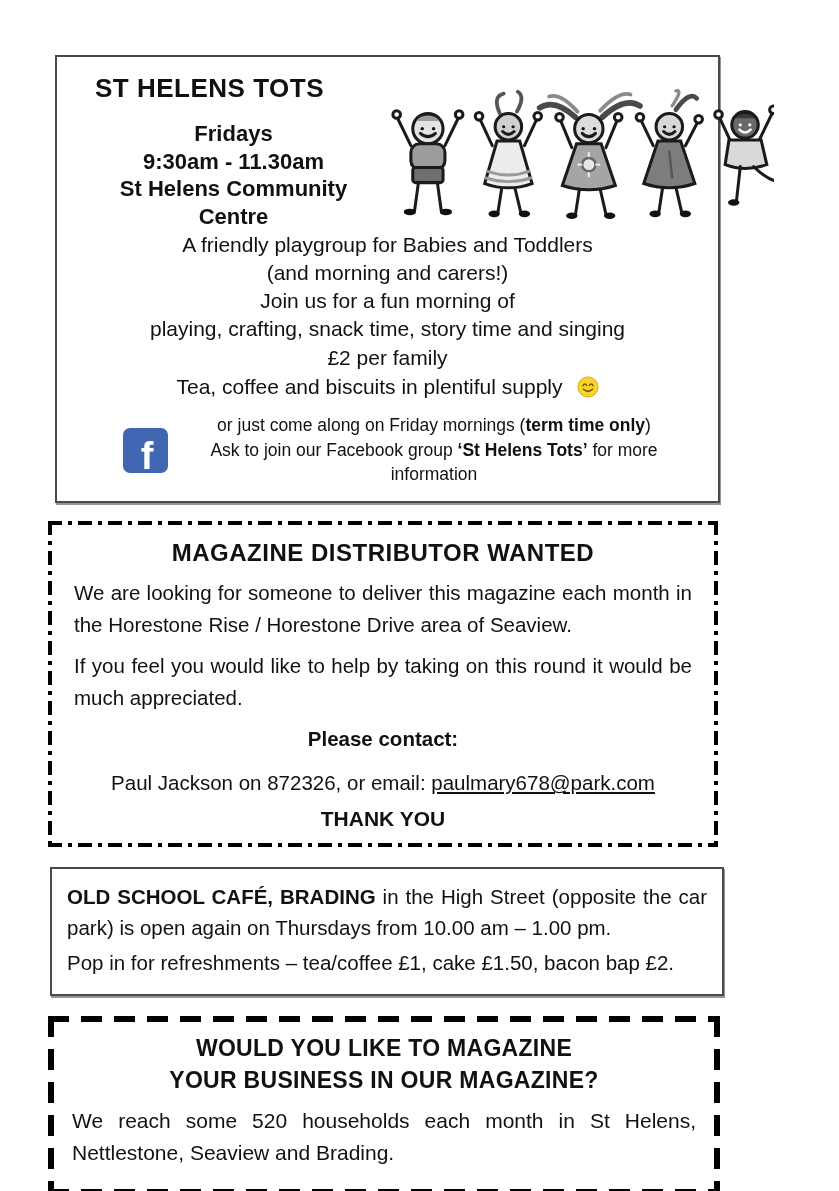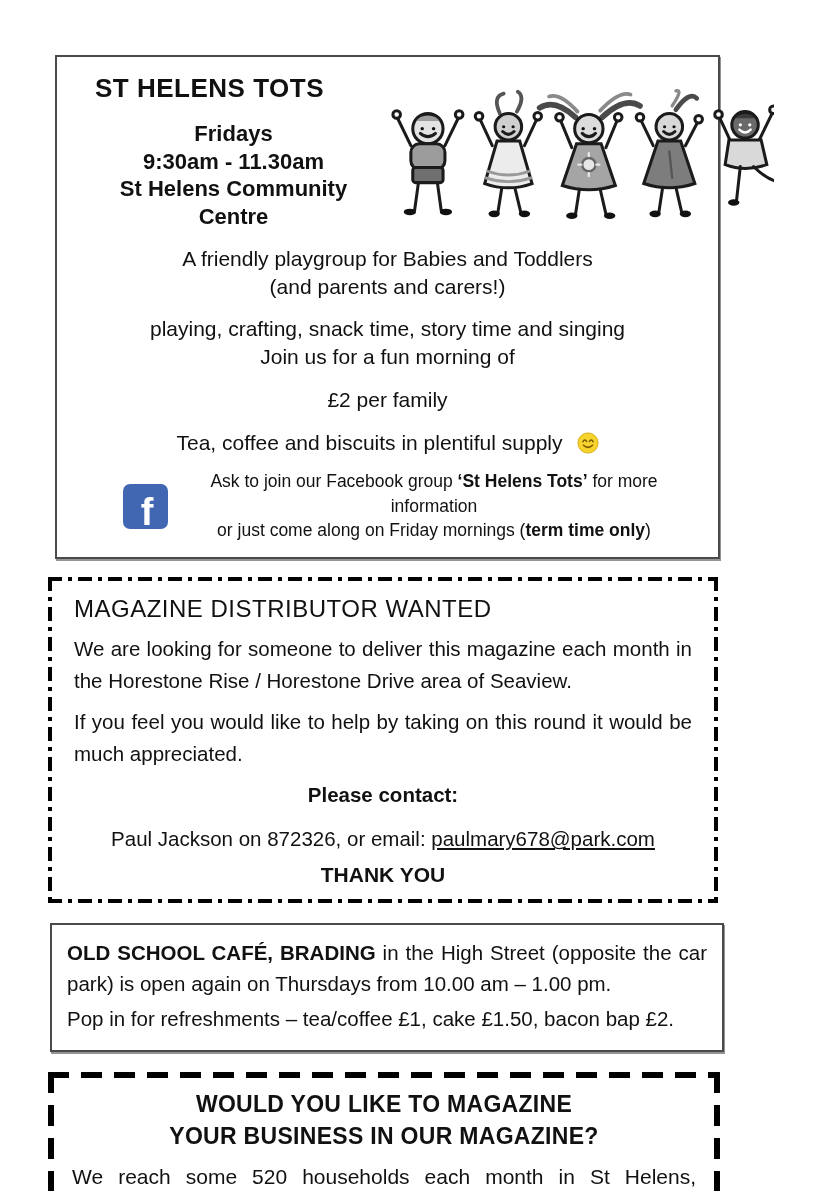--- a/index.html
+++ b/index.html
@@ -14,35 +14,35 @@
     border:2px solid #4a4a4a;
     box-shadow:1px 2px 0 rgba(60,60,60,.55);
   }
   #tots-box { margin:0 54px 0 55px; padding:8px 14px 14px; }
   .tots-header { display:flex; align-items:flex-start; }
   .tots-left { width:305px; flex:0 0 auto; }
   .tots-title { font-size:26px; font-weight:bold; letter-spacing:.5px; margin:8px 0 16px 24px; }
   .tots-schedule { width:255px; margin-left:35px; text-align:center; font-weight:bold; font-size:22px; line-height:1.25; }
   .tots-clipart { flex:1; display:flex; justify-content:center; padding-top:22px; }
   .cline { text-align:center; font-size:21px; line-height:1.32; }
-  .tgroup { margin-top:15px; }
+  .tgroup { margin-top:1px; }
   .smiley { display:inline-block; width:22px; height:22px; vertical-align:-4px; margin-left:14px; }
   .fb-row { display:flex; align-items:center; margin-top:13px; padding-left:52px; }
   .fb-icon { width:45px; height:45px; flex:0 0 auto; }
   .fb-text { flex:1; text-align:center; font-size:17.5px; line-height:1.4; padding-right:4px; }
   
   .box-dashdot {
     background:
       repeating-linear-gradient(90deg,#000 0 14px,transparent 14px 20px,#000 20px 24px,transparent 24px 30px) left top / 100% 4px no-repeat,
       repeating-linear-gradient(90deg,#000 0 14px,transparent 14px 20px,#000 20px 24px,transparent 24px 30px) left bottom / 100% 4px no-repeat,
       repeating-linear-gradient(180deg,#000 0 14px,transparent 14px 20px,#000 20px 24px,transparent 24px 30px) left top / 4px 100% no-repeat,
       repeating-linear-gradient(180deg,#000 0 14px,transparent 14px 20px,#000 20px 24px,transparent 24px 30px) right top / 4px 100% no-repeat;
   }
   #distributor-box { margin:18px 56px 0 48px; padding:14px 26px 12px; }
-  .sec-title { font-weight:normal; font-size:24px; letter-spacing:.5px; margin:4px 0 10px; }
+  .sec-title { text-align:center; font-weight:bold; font-size:24px; letter-spacing:.5px; margin:4px 0 10px; }
   .jpara { text-align:justify; font-size:20.5px; line-height:1.58; margin:8px 0; }
   .contact-label { text-align:center; font-weight:bold; font-size:20.5px; margin:13px 0 20px; }
   .contact-line { text-align:center; font-size:20.5px; margin:8px 0 4px; }
   .email-link { color:inherit; text-decoration:underline; }
   .thanks { text-align:center; font-weight:bold; font-size:21px; margin:12px 0 4px; }
   
   #cafe-box { margin:20px 50px 0 50px; padding:9px 15px 11px; }
   #cafe-box .jpara { font-size:20.5px; line-height:1.5; margin:4px 0; }
   #cafe-box .plain { text-align:left; }
   
@@ -175,26 +175,26 @@
             <ellipse cx="371" cy="122" rx="6" ry="3.5" fill="#111" stroke="none"></ellipse>
             <path d="M392,84 Q406,98 418,100"></path>
             <ellipse cx="422" cy="102" rx="6" ry="3.5" fill="#111" stroke="none"></ellipse>
           </g>
         </svg>
       </div>
     </div>
 
     <div class="tgroup">
       <div class="cline">A friendly playgroup for Babies and Toddlers</div>
-      <div class="cline">(and parents and carers!)</div>
+      <div class="cline">(and morning and carers!)</div>
     </div>
 
     <div class="tgroup">
+      <div class="cline">Join us for a fun morning of</div>
       <div class="cline">playing, crafting, snack time, story time and singing</div>
-      <div class="cline">Join us for a fun morning of</div>
     </div>
 
     <div class="tgroup cline">£2 per family</div>
 
     <div class="tgroup cline">
       <span>Tea, coffee and biscuits in plentiful supply</span><span class="smiley"><svg width="22" height="22" viewBox="0 0 24 24">
             <circle cx="12" cy="12" r="11" fill="#f6d32d" stroke="#d8ab14" stroke-width="1"></circle>
             <path d="M6.5,10.5 Q8.5,7.2 10.5,10.2" fill="none" stroke="#7a5800" stroke-width="1.7" stroke-linecap="round"></path>
             <path d="M13.5,10.2 Q15.5,7.2 17.5,10.5" fill="none" stroke="#7a5800" stroke-width="1.7" stroke-linecap="round"></path>
             <path d="M7,14.5 Q12,19 17,14.5" fill="none" stroke="#7a5800" stroke-width="1.7" stroke-linecap="round"></path>
@@ -202,22 +202,22 @@
     </div>
 
     <div class="fb-row">
       <span class="fb-icon">
         <svg width="45" height="45" viewBox="0 0 45 45">
             <rect x="0" y="0" width="45" height="45" rx="7" fill="#4267b2"></rect>
             <text x="24" y="41" text-anchor="middle" font-family="Liberation Sans, sans-serif" font-size="38" font-weight="bold" fill="#ffffff">f</text>
           </svg>
       </span>
       <div class="fb-text">
+        <div><span>or just come along on Friday mornings (</span><strong>term time only</strong><span>)</span></div>
         <div><span>Ask to join our Facebook group </span><strong>‘St Helens Tots’</strong><span> for more information</span></div>
-        <div><span>or just come along on Friday mornings (</span><strong>term time only</strong><span>)</span></div>
       </div>
     </div>
   </section>
 
   <section class="box-dashdot" id="distributor-box">
     <div class="sec-title">MAGAZINE DISTRIBUTOR WANTED</div>
     <p class="jpara">We are looking for someone to deliver this magazine each month in the Horestone Rise / Horestone Drive area of Seaview.</p>
     <p class="jpara">If you feel you would like to help by taking on this round it would be much appreciated.</p>
     <div class="contact-label">Please contact:</div>
     <div class="contact-line"><span>Paul Jackson on 872326, or email: </span><a class="email-link" href="#">paulmary678@park.com</a></div>

